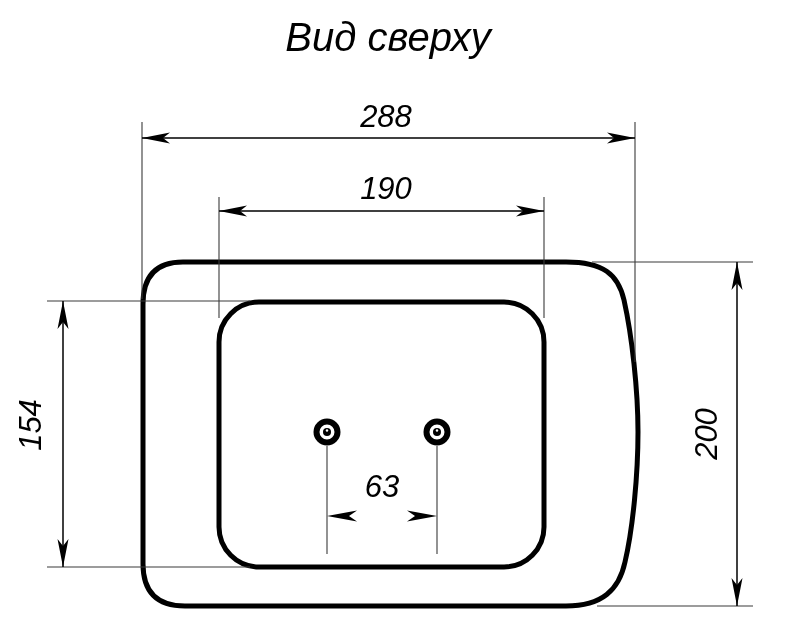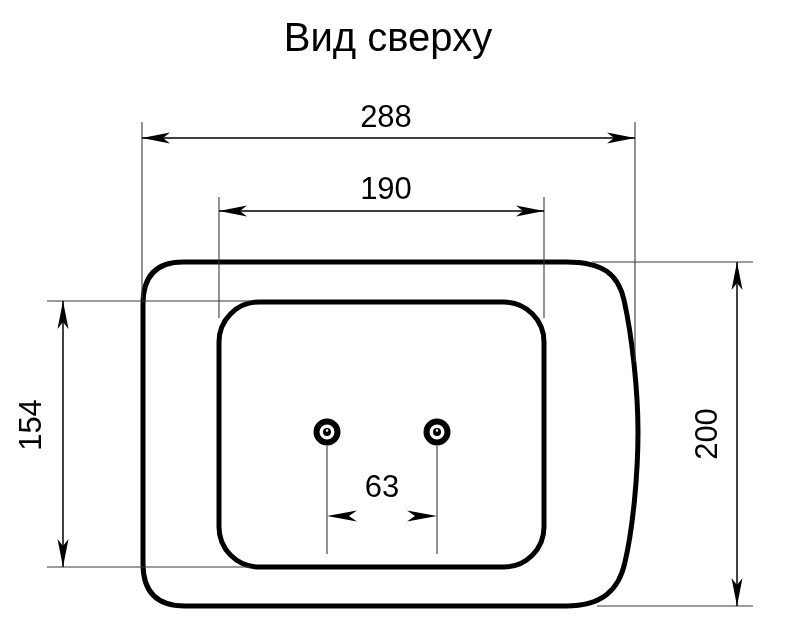--- a/index.html
+++ b/index.html
@@ -7,20 +7,21 @@
     padding: 0;
     background: #ffffff;
     font-family: "Liberation Sans", sans-serif;
   }
   .canvas {
     position: relative;
     width: 792px;
     height: 628px;
     background: #ffffff;
     overflow: hidden;
+    font-style: italic;
   }
   svg { display: block; }
   text {
     font-family: "Liberation Sans", sans-serif;
     fill: #000000;
   }
   .title-text { font-size: 40px; }
   .dim-text { font-size: 31px; }
   .thick { stroke: #000000; stroke-width: 5; fill: none; stroke-linejoin: round; stroke-linecap: round; }
   .dimline { stroke: #000000; stroke-width: 1.5; fill: none; }

